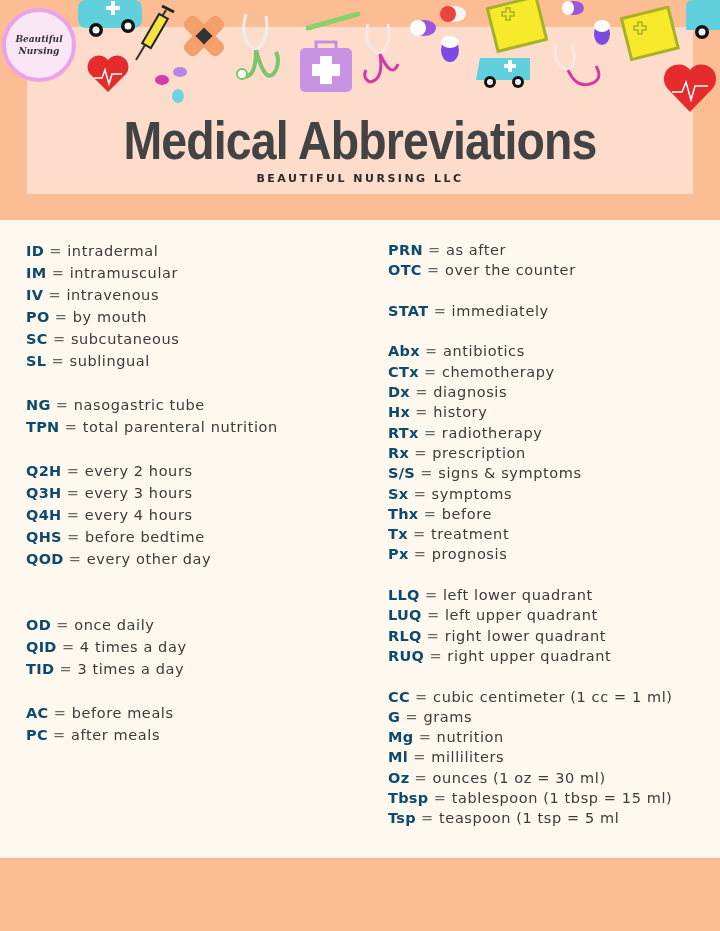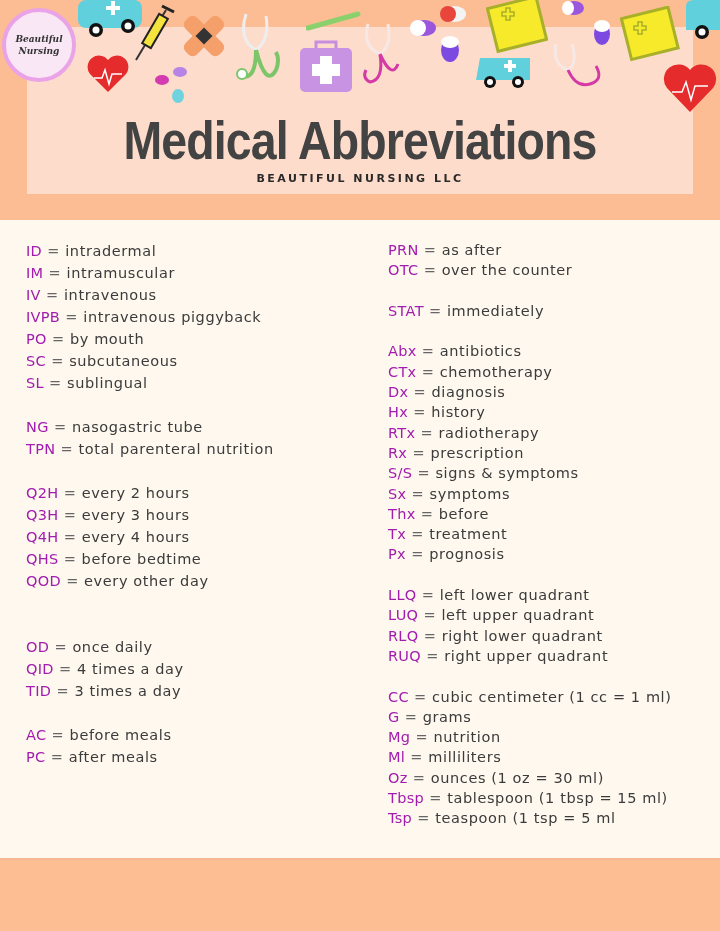--- a/index.html
+++ b/index.html
@@ -21,21 +21,21 @@
   .logo span { font-family: "DejaVu Serif", serif; font-style: italic; font-size: 9px; color: #333; line-height: 12px; font-weight: bold; }
 
   .deco { position: absolute; }
 
   .body { position: absolute; left: 0; top: 220px; width: 720px; height: 638px; background: #fef8ee; }
   .col { position: absolute; top: 20px; }
   .col-left { left: 26px; }
   .col-right { left: 388px; }
   .entry { font-size: 14.5px; line-height: 22px; color: #3b3b3b; letter-spacing: 0.6px; white-space: nowrap; height: 22px; }
   .col-right .entry { height: 20.3px; line-height: 20.3px; }
-  .abbr { font-weight: normal; color: #a21caf; letter-spacing: 0.3px; }
+  .abbr { font-weight: bold; color: #0c4a6e; letter-spacing: 0.3px; }
   .eq { color: #666; }
   .gap { height: 22px; }
   .col-right .gap { height: 20.3px; }
   .gap-big { height: 44px; }
 
   .footer { position: absolute; left: 0; top: 858px; width: 720px; height: 73px; background: #febe94; border-top: 2px solid #f6b792; }
 </style>
 </head>
 <body>
 
@@ -140,21 +140,20 @@
 
   <div class="title">Medical Abbreviations</div>
   <div class="subtitle">BEAUTIFUL NURSING LLC</div>
 </div>
 
 <div class="body">
   <div class="col col-left" id="col-left">
       <div class="entry"><span class="abbr">ID</span> <span class="eq">=</span> <span class="meaning">intradermal</span></div>
       <div class="entry"><span class="abbr">IM</span> <span class="eq">=</span> <span class="meaning">intramuscular</span></div>
       <div class="entry"><span class="abbr">IV</span> <span class="eq">=</span> <span class="meaning">intravenous</span></div>
-      <div class="entry"><span class="abbr">IVPB</span> <span class="eq">=</span> <span class="meaning">intravenous piggyback</span></div>
       <div class="entry"><span class="abbr">PO</span> <span class="eq">=</span> <span class="meaning">by mouth</span></div>
       <div class="entry"><span class="abbr">SC</span> <span class="eq">=</span> <span class="meaning">subcutaneous</span></div>
       <div class="entry"><span class="abbr">SL</span> <span class="eq">=</span> <span class="meaning">sublingual</span></div>
       <div class="gap"></div>
       <div class="entry"><span class="abbr">NG</span> <span class="eq">=</span> <span class="meaning">nasogastric tube</span></div>
       <div class="entry"><span class="abbr">TPN</span> <span class="eq">=</span> <span class="meaning">total parenteral nutrition</span></div>
       <div class="gap"></div>
       <div class="entry"><span class="abbr">Q2H</span> <span class="eq">=</span> <span class="meaning">every 2 hours</span></div>
       <div class="entry"><span class="abbr">Q3H</span> <span class="eq">=</span> <span class="meaning">every 3 hours</span></div>
       <div class="entry"><span class="abbr">Q4H</span> <span class="eq">=</span> <span class="meaning">every 4 hours</span></div>

